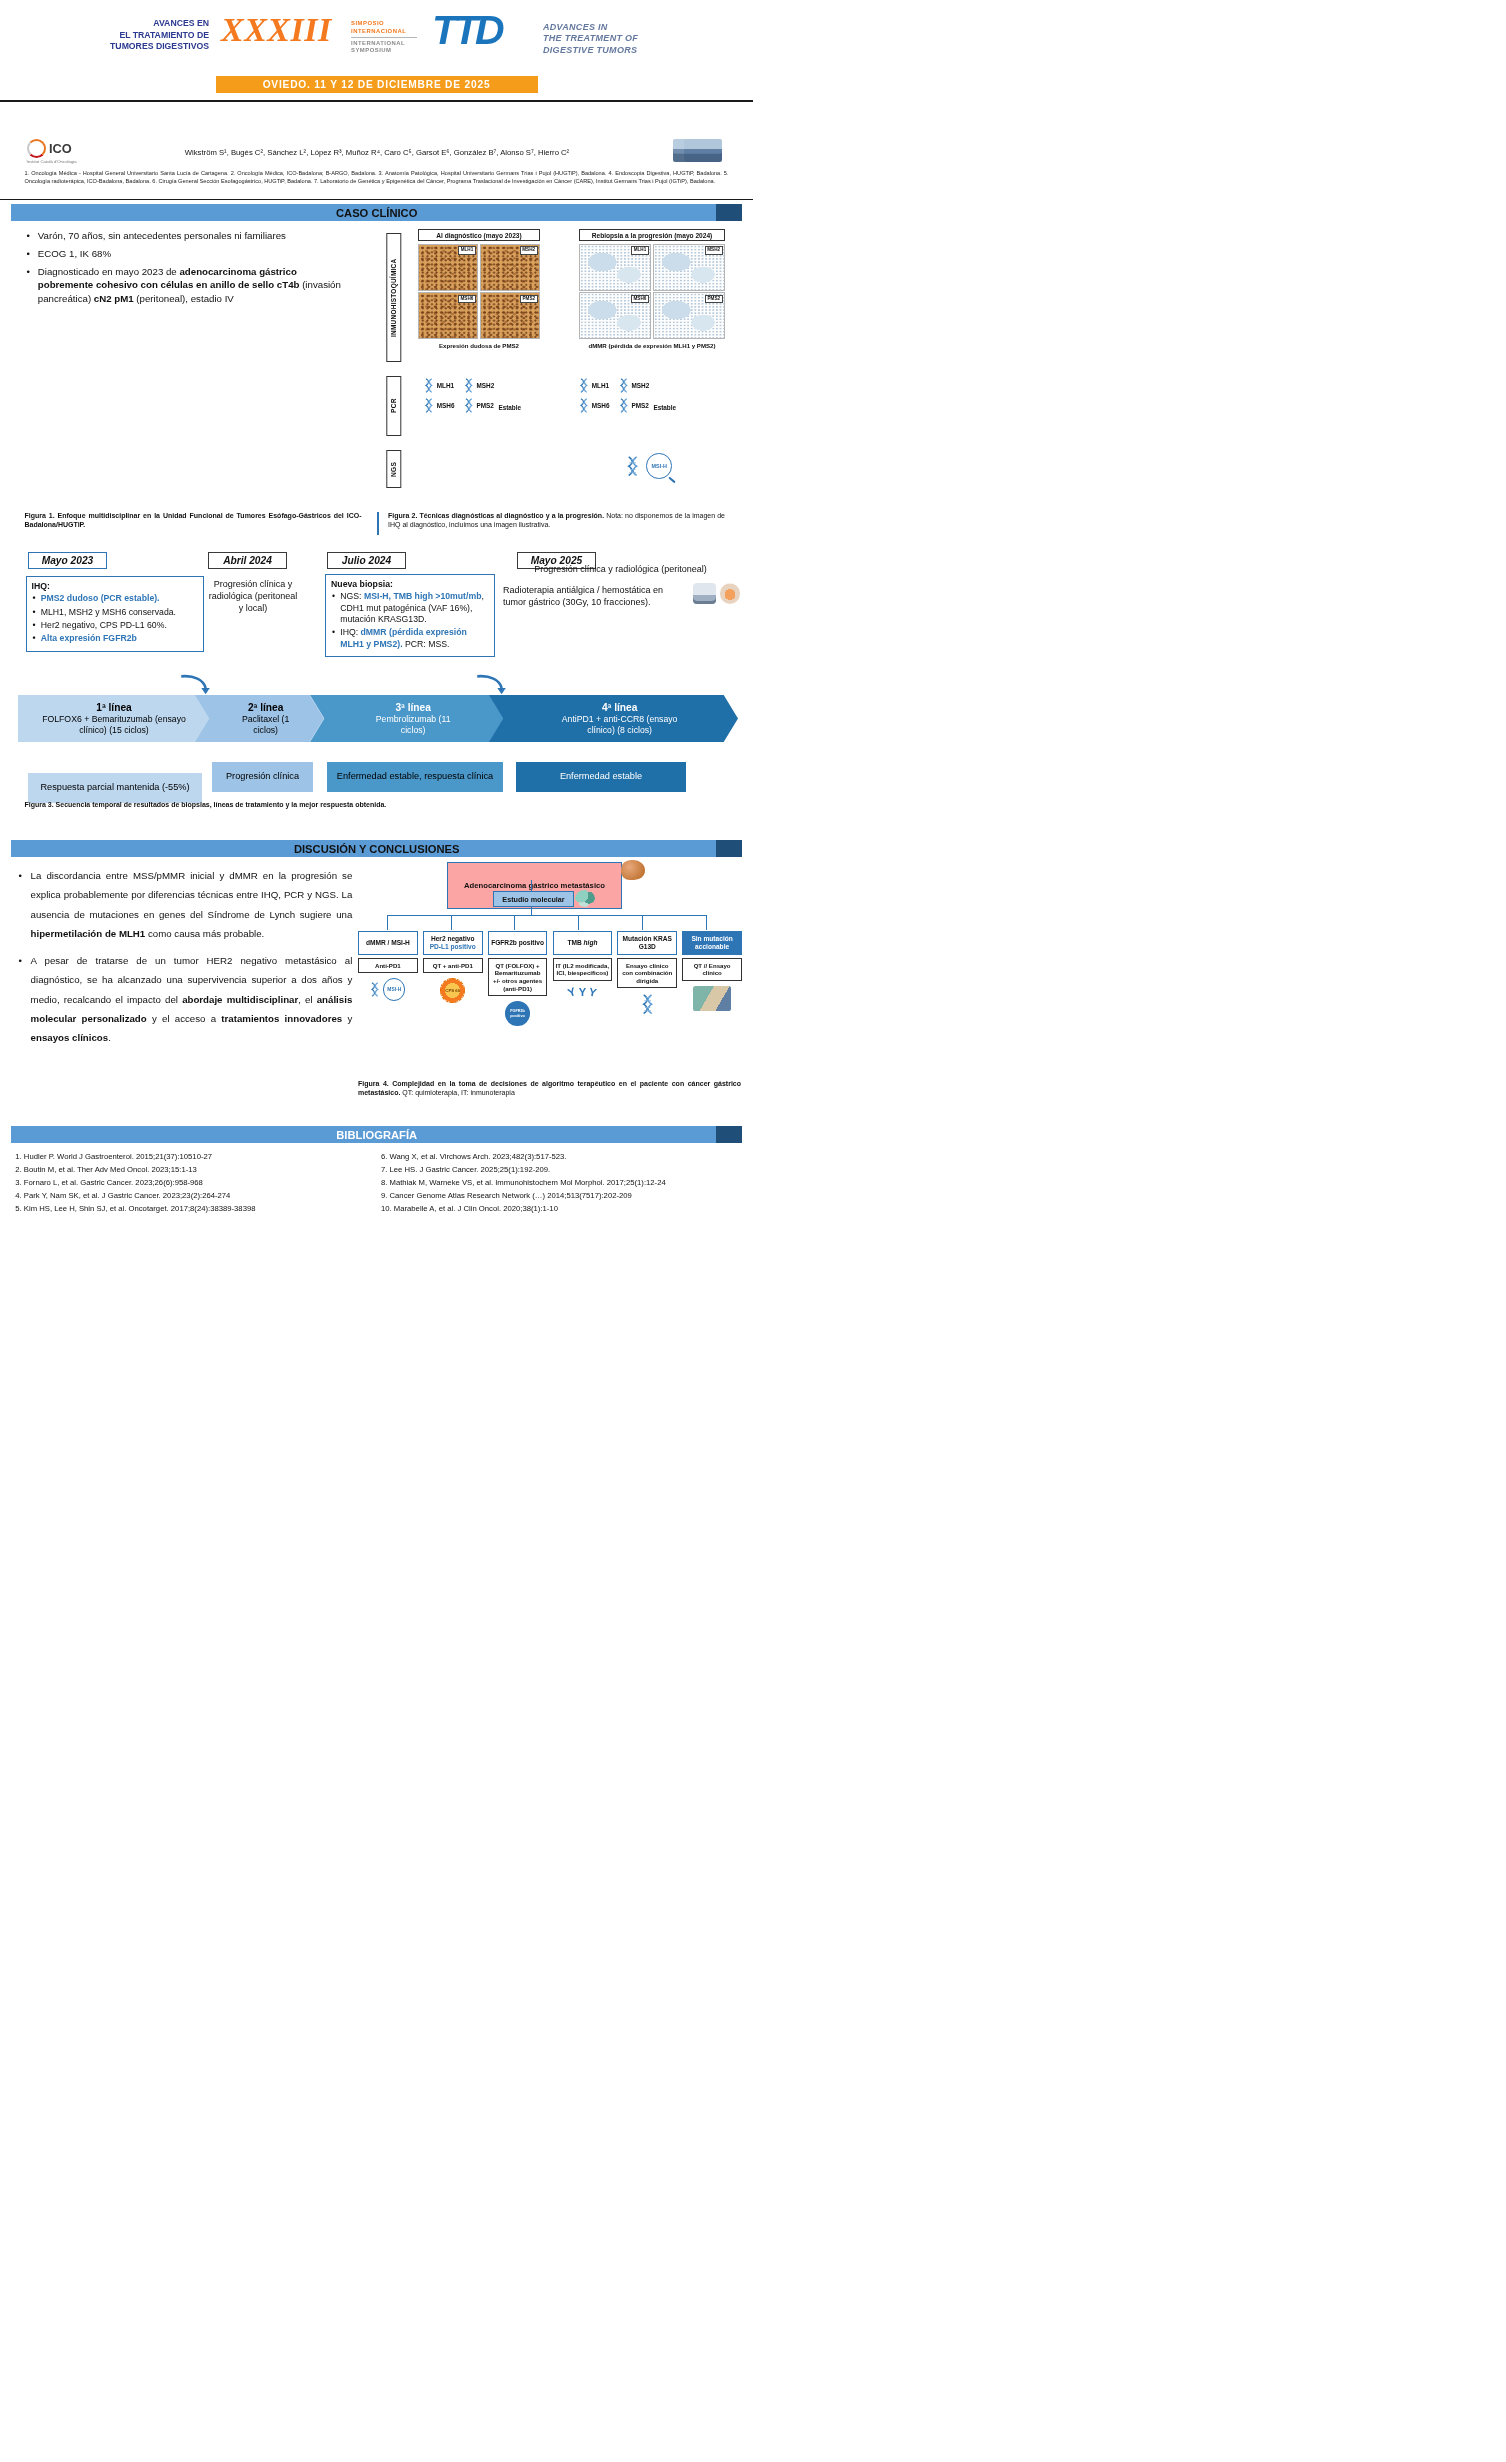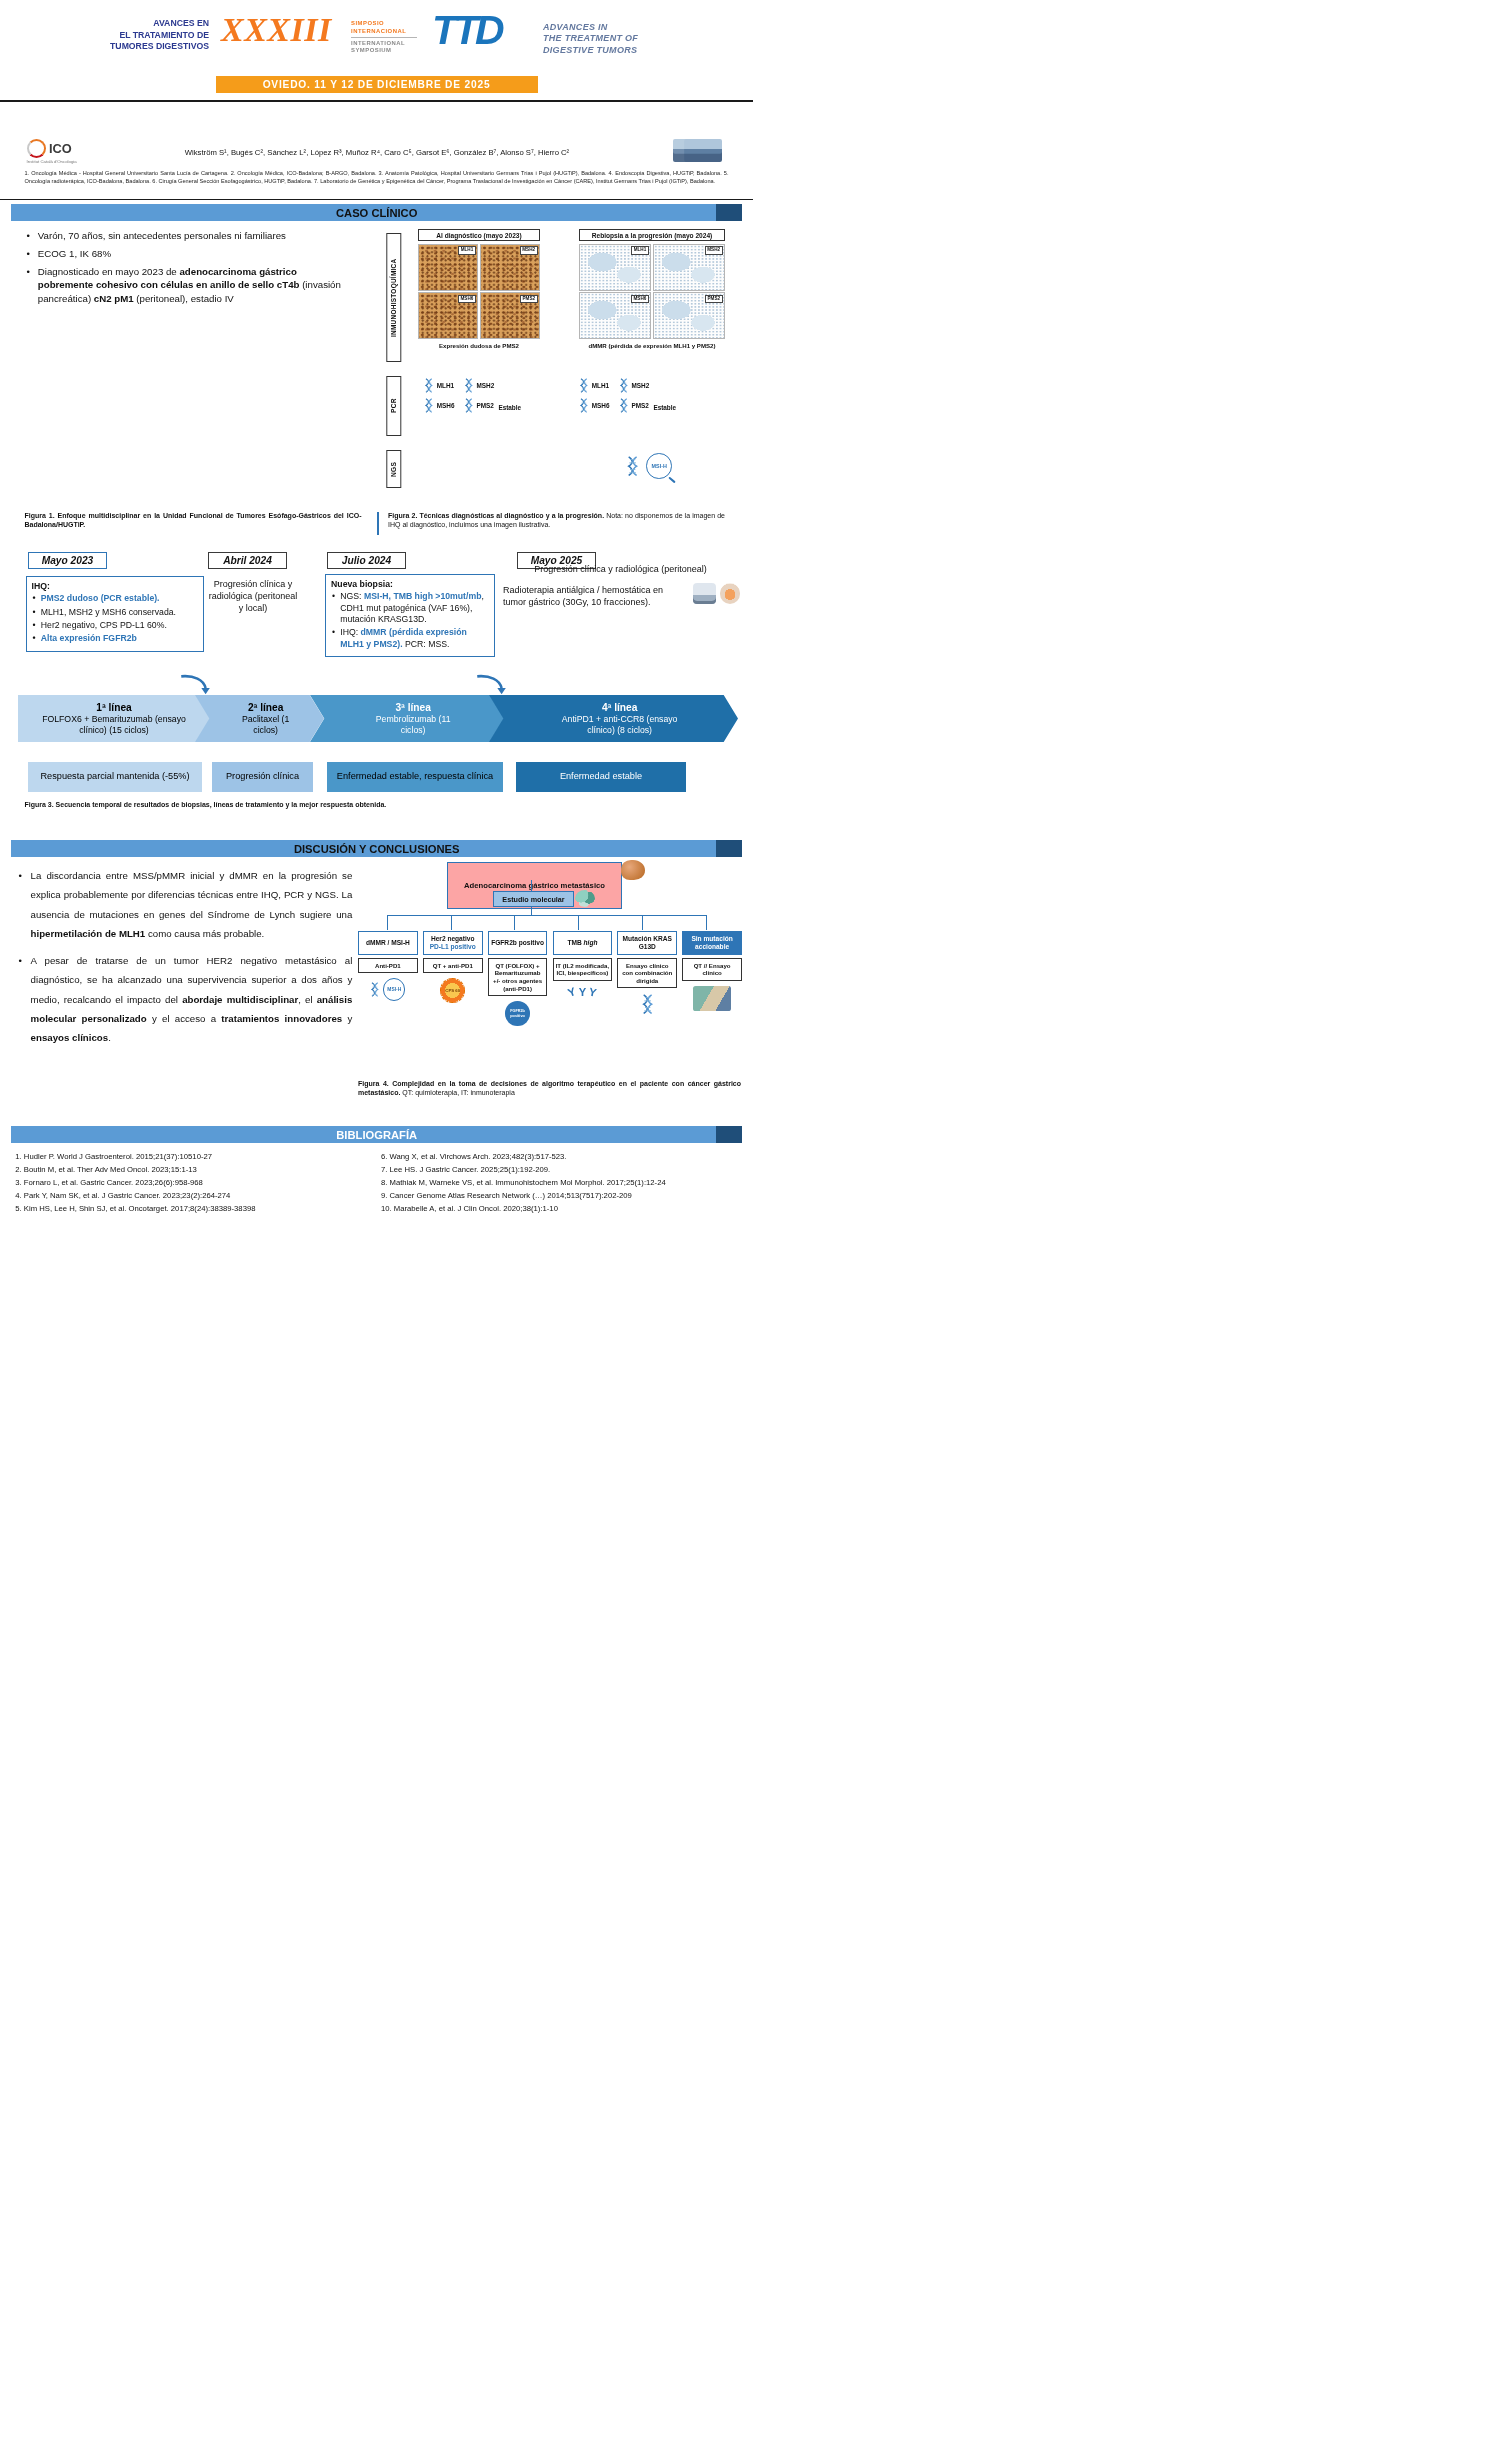--- a/index.html
+++ b/index.html
@@ -389,21 +389,21 @@
   </div>
   <div class="arrowseg notch" style="left: 310px; width: 194px; background-color: rgb(74, 151, 201); color: rgb(255, 255, 255);">
     <div class="t">3ª línea</div>
     <div class="d" style="max-width:82px">Pembrolizumab (11 ciclos)</div>
   </div>
   <div class="arrowseg notch" style="left: 489px; width: 249px; background-color: rgb(31, 111, 168); color: rgb(255, 255, 255);">
     <div class="t">4ª línea</div>
     <div class="d" style="max-width:128px">AntiPD1 + anti-CCR8 (ensayo clínico) (8 ciclos)</div>
   </div>
 
-  <div class="resp" style="left: 28px; width: 174px; background-color: rgb(189, 215, 238); color: rgb(0, 0, 0);">Respuesta parcial mantenida (-55%)</div>
+  <div class="resp" style="left: 28px; width: 174px; background-color: rgb(189, 215, 238); color: rgb(0, 0, 0); margin-top: 11px;">Respuesta parcial mantenida (-55%)</div>
   <div class="resp" style="left: 212px; width: 101px; background-color: rgb(157, 195, 230); color: rgb(0, 0, 0);">Progresión clínica</div>
   <div class="resp" style="left: 327px; width: 176px; background-color: rgb(74, 151, 201); color: rgb(0, 0, 0);">Enfermedad estable, respuesta clínica</div>
   <div class="resp" style="left: 516px; width: 170px; background-color: rgb(31, 111, 168); color: rgb(255, 255, 255);">Enfermedad estable</div>
 
   <div class="abs figcap" style="left:24.5px;top:800px;width:562px"><b>Figura 3. Secuencia temporal de resultados de biopsias, líneas de tratamiento y la mejor respuesta obtenida.</b></div>
 
   <div class="abs band" style="top:840px">
     <span>DISCUSIÓN Y CONCLUSIONES</span>
     <span class="cap-r"></span>
   </div>

